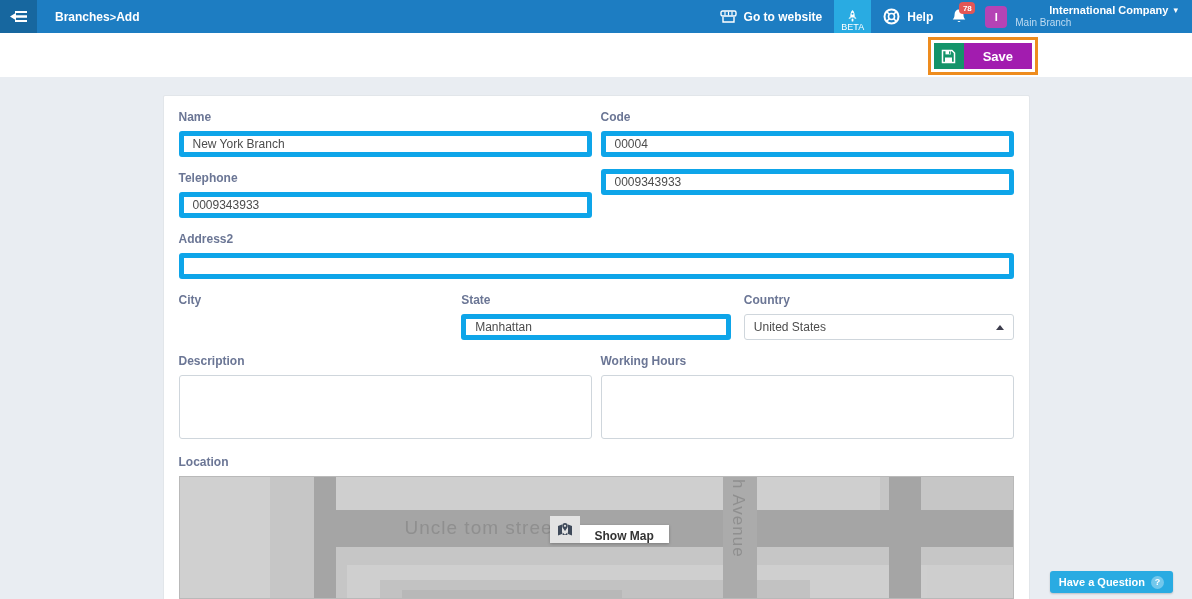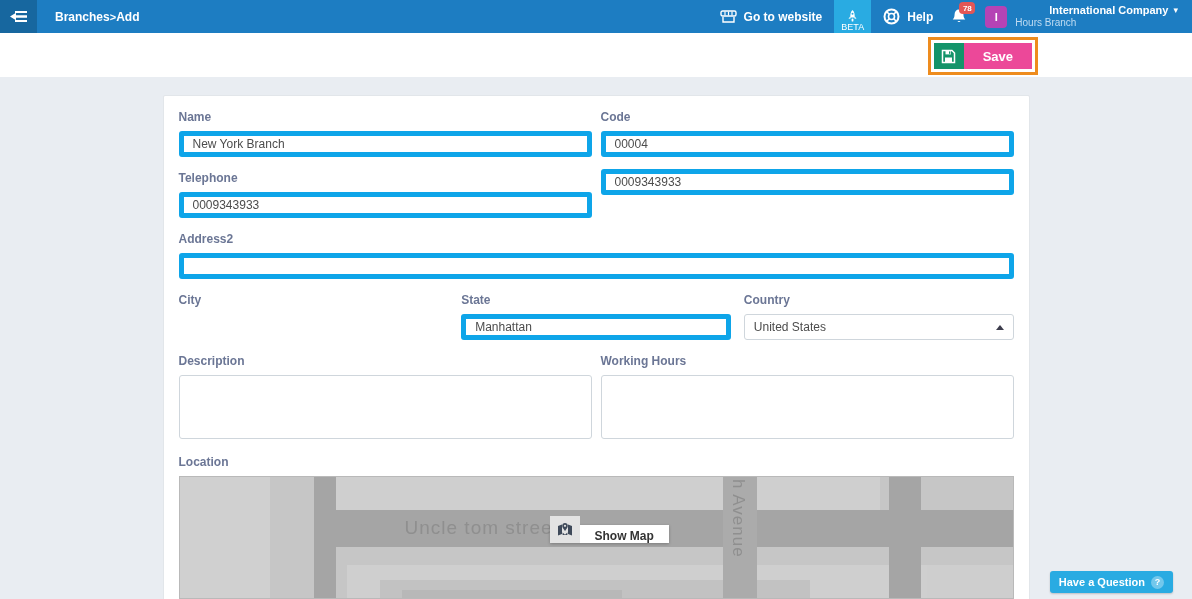--- a/index.html
+++ b/index.html
@@ -48,21 +48,21 @@
   .company-name { font-size:11px; font-weight:bold;margin-left:34px; }
   .company-caret { font-size:9px; }
   .company-branch { font-size:10px; color:#bfdcf2; }
 
   
   .toolbar { height:44px; background:#fff; position:relative; }
   .save-highlight {
     position:absolute; right:154px; top:4px;
     border:3px solid #ee8c1e; background:#fff; padding:3px;
   }
-  .save-btn { display:flex; align-items:center; background:#ec4899; color:#fff;
+  .save-btn { display:flex; align-items:center; background:#a21caf; color:#fff;
     height:26px; cursor:pointer; }
   .save-icon-cell { width:30px; height:26px; background:#14946a;
     display:flex; align-items:center; justify-content:center; }
   .save-label { padding:0 19px; font-size:13px; font-weight:bold; }
 
   
   .page { height:522px; }
   .card {
     width:867px; margin:18px auto 0; background:#fff;
     border:1px solid #e2e6ea; border-radius:2px;
@@ -200,21 +200,21 @@
       <span class="bell-badge">78</span>
     </div>
 
     <div class="account">
       <div class="avatar">I</div>
       <div class="company">
         <div class="company-top">
           <span class="company-name">International Company</span>
           <span class="company-caret">▾</span>
         </div>
-        <span class="company-branch">Hours Branch</span>
+        <span class="company-branch">Main Branch</span>
       </div>
     </div>
   </div>
 </div>
 
 <div class="toolbar">
   <div class="save-highlight">
     <div class="save-btn">
       <span class="save-icon-cell">
         <svg class="icon-svg" width="15" height="15" viewBox="0 0 15 15">

